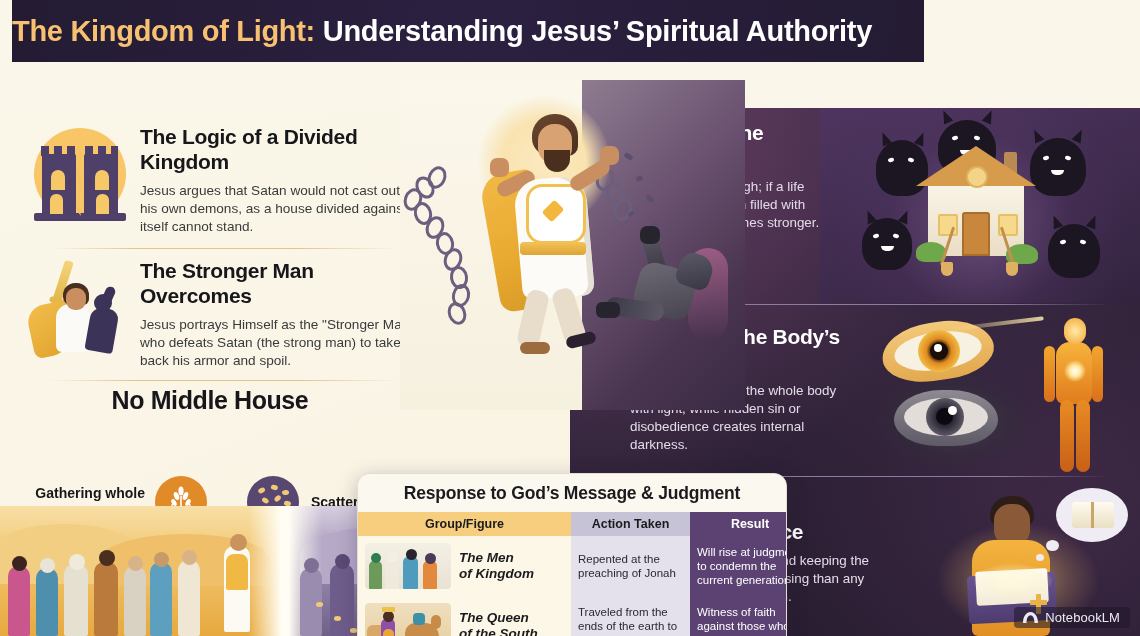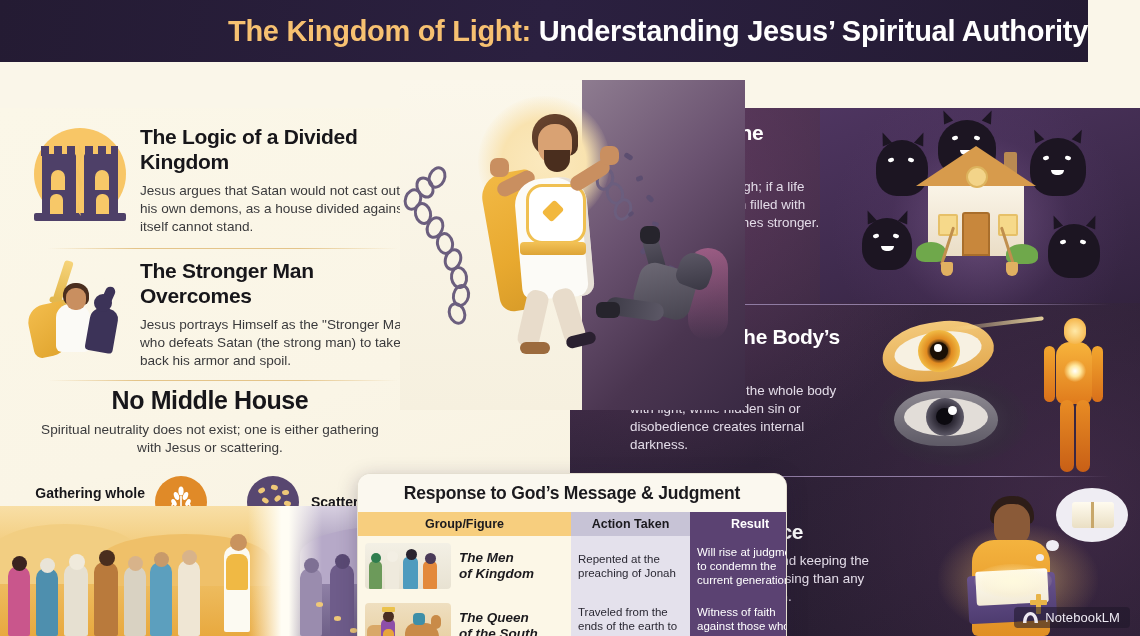--- a/index.html
+++ b/index.html
@@ -5,23 +5,23 @@
   html,body{margin:0;padding:0;}
   body{
     width:1140px;height:636px;overflow:hidden;
     font-family:"Liberation Sans",sans-serif;
     background:#FAF6E9;
   }
   .page{position:relative;width:1140px;height:636px;overflow:hidden;}
 
   
   .titlebar{
-    position:absolute;left:0;top:0;width:1088px;height:62px;
+    position:absolute;left:12px;top:0;width:912px;height:62px;
     background:linear-gradient(100deg,#241B33 0%,#2B2040 50%,#241B33 100%);
-    display:flex;align-items:center;justify-content:flex-end;
+    display:flex;align-items:center;justify-content:flex-start;
   }
   .title{
     font-size:29px;font-weight:bold;letter-spacing:-.3px;white-space:nowrap;
   }
   .title .gold{color:#F7C171;}
   .title .white{color:#FFFFFF;}
 
   
   .bandrow{position:absolute;left:0;top:62px;width:1140px;height:46px;display:flex;}
   .band-left{
@@ -369,21 +369,20 @@
         <div class="txt">
           <h3>The Stronger Man Overcomes</h3>
           <p>Jesus portrays Himself as the "Stronger Man" who defeats Satan (the strong man) to take back his armor and spoil.</p>
         </div>
       </div>
 
       <div class="div-l" style="top:272px;"></div>
 
       <div class="s3">
         <h3>No Middle House</h3>
-        <p>Spiritual neutrality does not exist; one is either gathering with Jesus or scattering.</p>
       </div>
 
       <div class="gsrow">
         <div style="width:145px;text-align:right;padding-right:10px;">
           <span class="gs-lbl">Gathering whole Jesus</span>
         </div>
         <div class="circ circ-gold">
           <svg class="wheat" width="30" height="32" viewBox="0 0 30 32">
             <g stroke="#FFFFFF" stroke-width="1.6" fill="none">
               <path d="M15 31 L15 10"></path>

